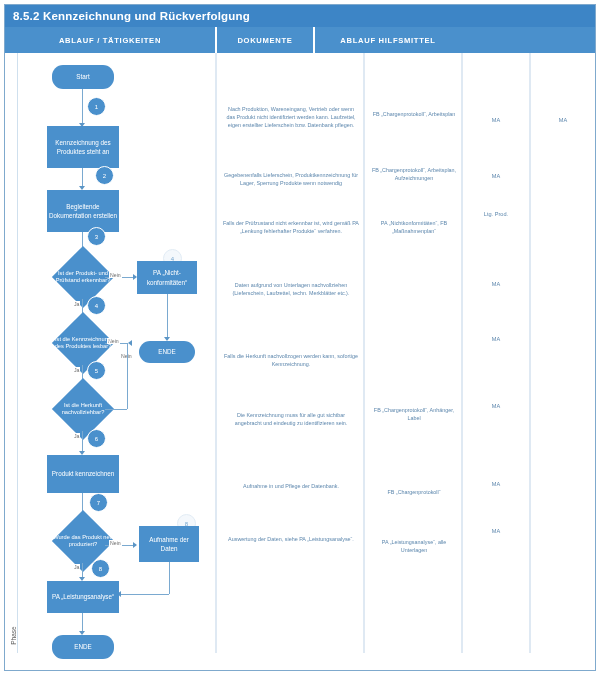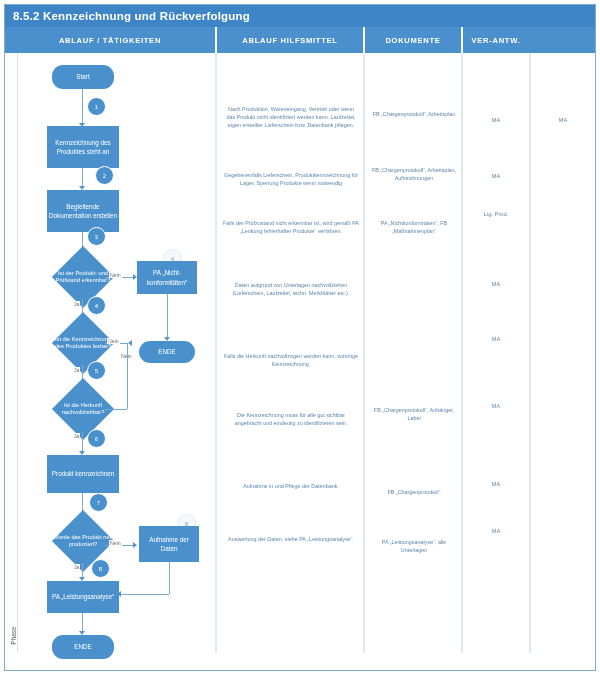--- a/index.html
+++ b/index.html
@@ -48,23 +48,22 @@
 </head>
 <body>
 
 <div class="page">
  <div class="frame">
 
   <div class="title-bar">8.5.2 Kennzeichnung und Rückverfolgung</div>
 
   <div class="head-row">
     <div class="head-cell c1">ABLAUF / TÄTIGKEITEN</div>
+    <div class="head-cell c3">DOKUMENTE</div>
     <div class="head-cell c2">ABLAUF HILFSMITTEL</div>
-    <div class="head-cell c3">DOKUMENTE</div>
-    <div class="head-cell c4">VER-ANTW.</div>
   </div>
 
   <div class="body-area">
 
     <div class="col c1">
       <div class="phase-strip">
         <div class="phase-label">Phase</div>
       </div>
 
       <div class="flow">

